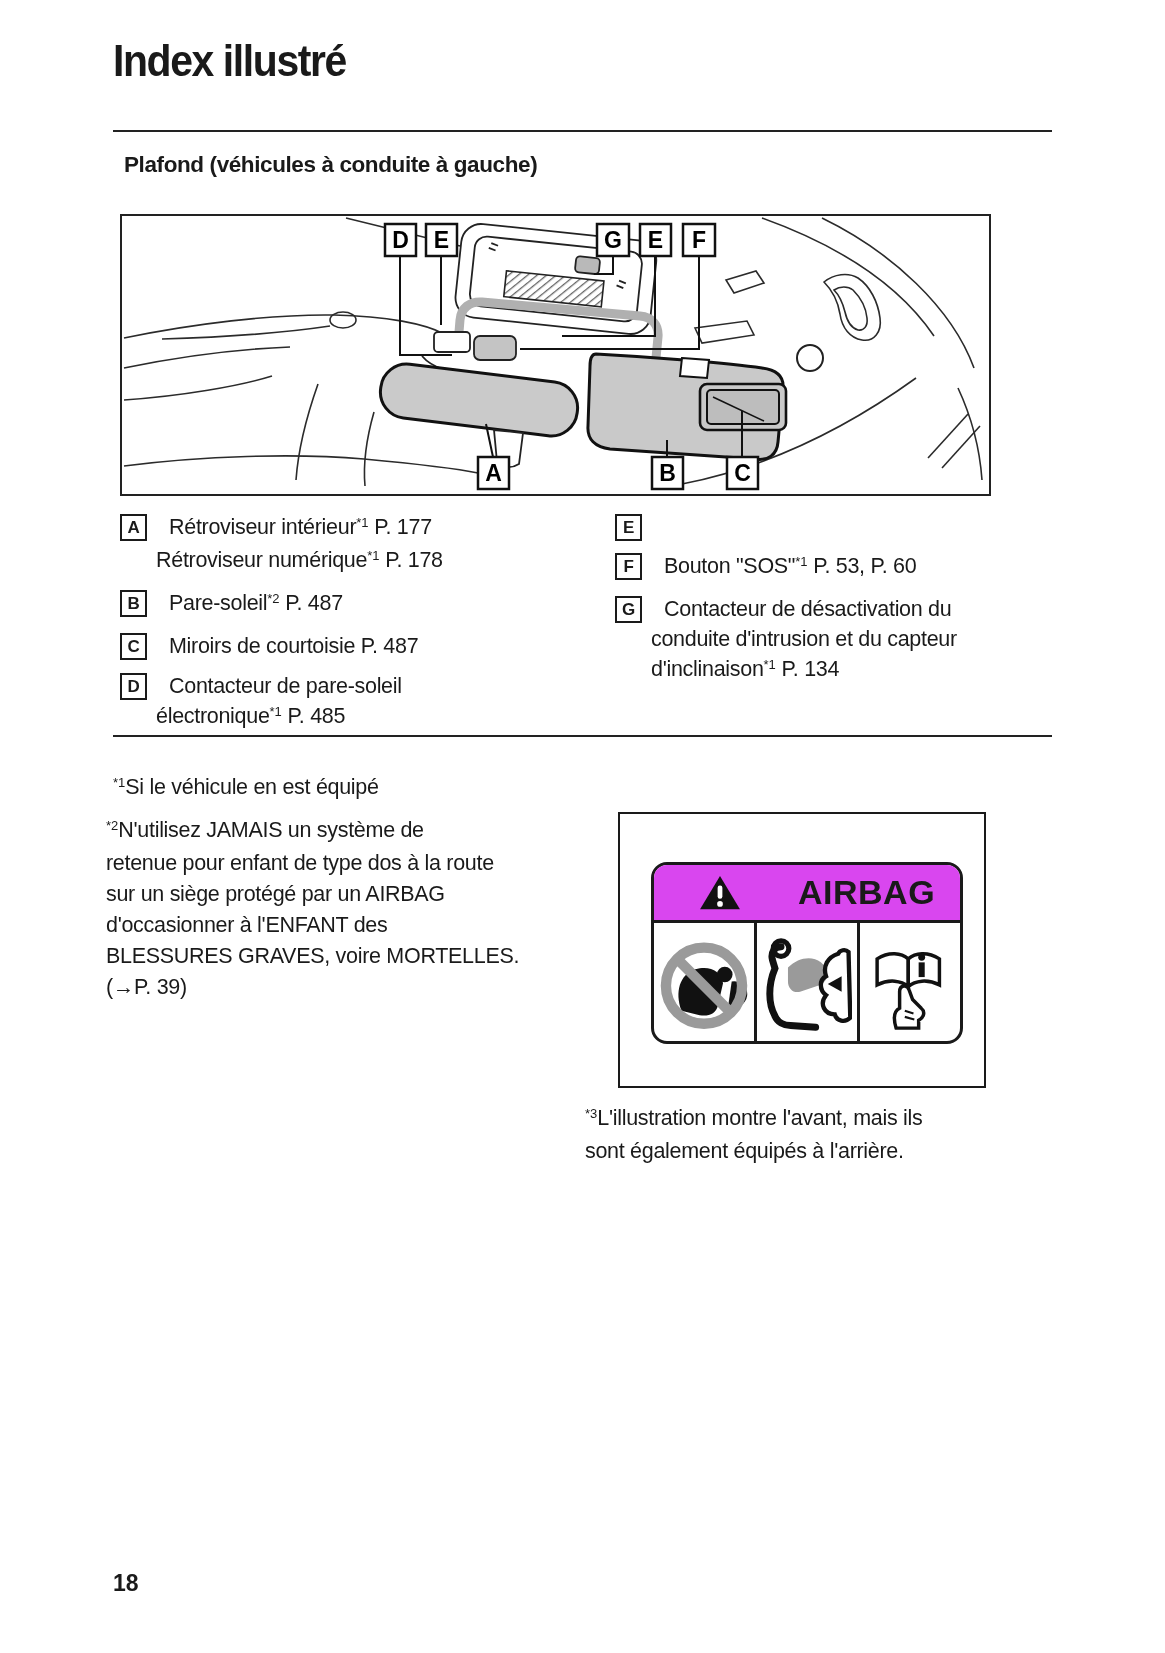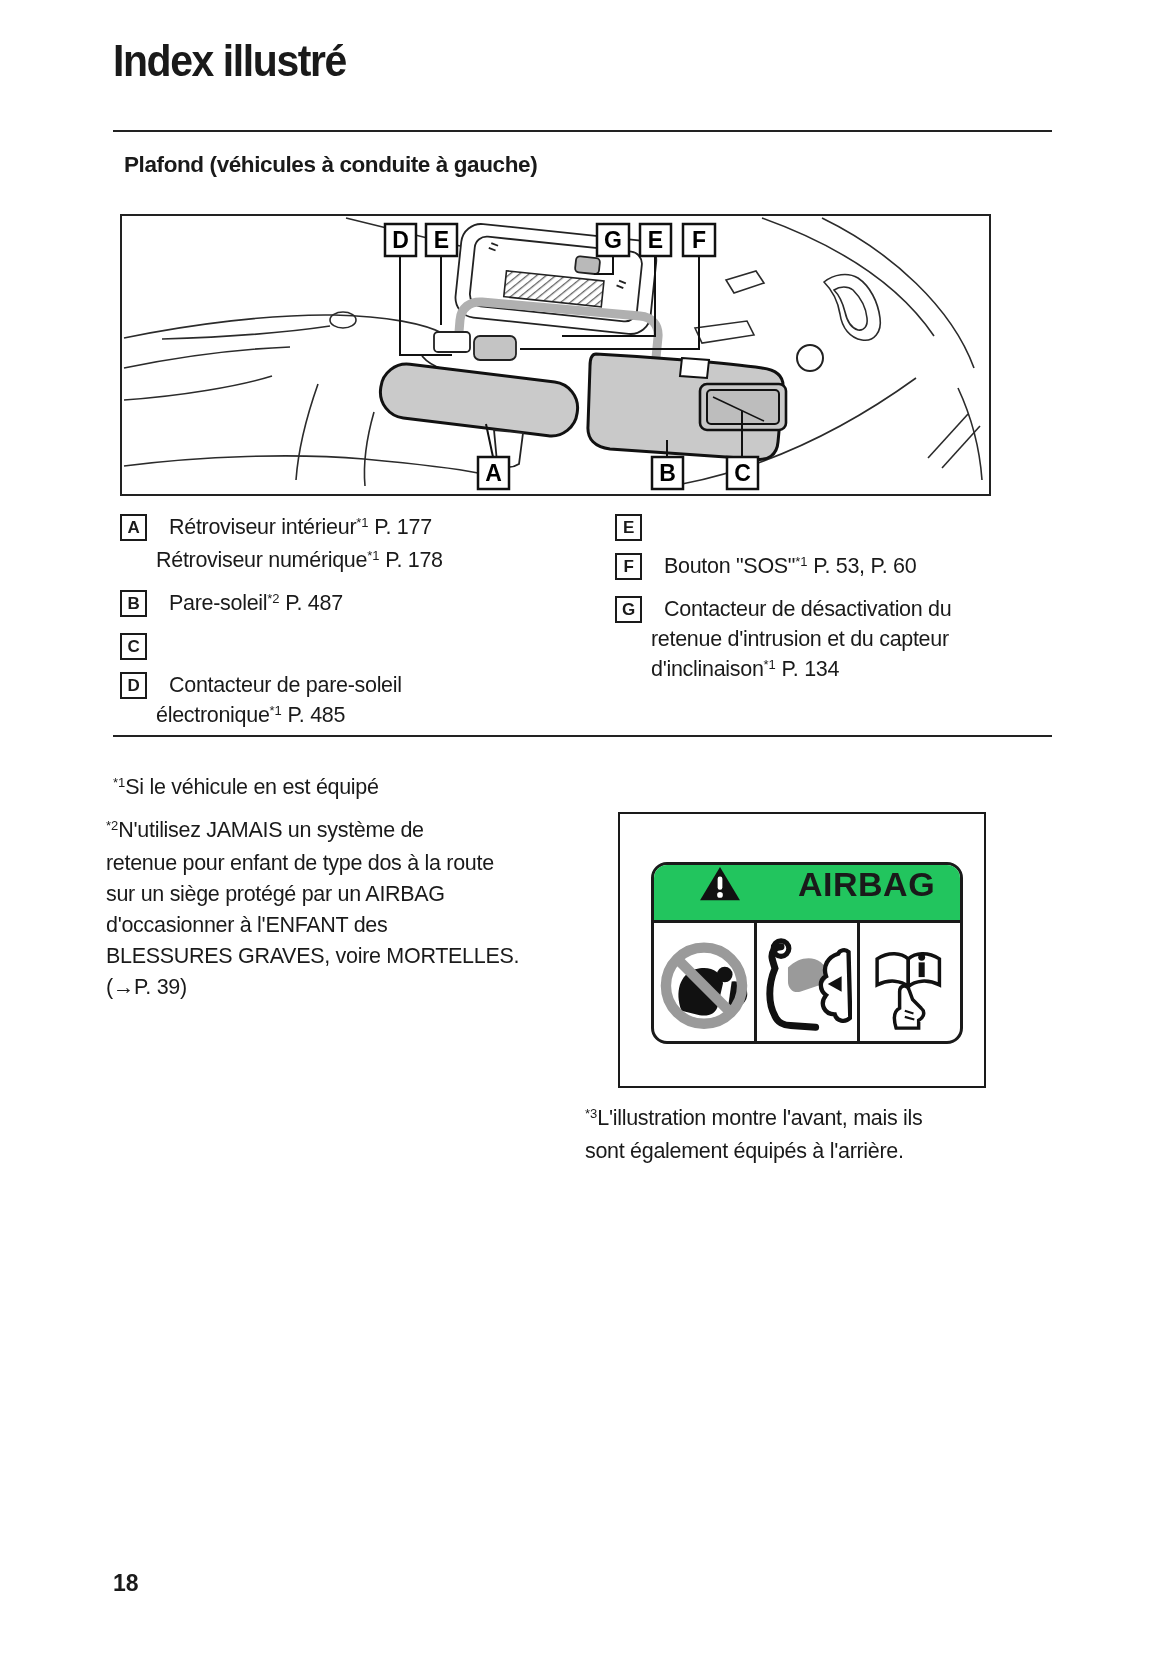--- a/index.html
+++ b/index.html
@@ -48,22 +48,22 @@
   .airbag-outer {
     position:absolute; left:618px; top:812px; width:368px; height:276px;
     border:2px solid #1a1a1a; box-sizing:border-box; background:#fff;
   }
   .airbag-label {
     position:absolute; left:31px; top:48px; width:312px; height:182px;
     border:3px solid #1a1a1a; border-radius:16px; overflow:hidden;
     box-sizing:border-box; background:#fff;
   }
   .airbag-header {
-    height:55px; background:#22c55e; border-bottom:3px solid #1a1a1a;
-    display:flex; align-items:flex-start;
+    height:55px; background:#d946ef; border-bottom:3px solid #1a1a1a;
+    display:flex; align-items:center;
   }
   .tri-icon { width:44px; height:38px; margin-left:44px; flex:0 0 auto; }
   .airbag-title { font-size:34px; font-weight:700; margin-left:56px; letter-spacing:0.5px; }
   .airbag-cells { display:flex; height:121px; }
   .cell { flex:1 1 0; border-right:3px solid #1a1a1a; display:flex; align-items:center; justify-content:center; }
   .cell:last-child { border-right:none; }
   .cell svg { width:90px; height:108px; }
 
   .page-number { position:absolute; left:113px; top:1570px; font-size:23px; font-weight:700; }
 </style>
@@ -195,20 +195,23 @@
       </div>
     </div>
     <div class="lg-row">
       <span class="lg-key">B</span>
       <div class="lg-text">
         <div class="lg-line">Pare-soleil<sup>*2</sup> P. 487</div>
       </div>
     </div>
     <div class="lg-row">
       <span class="lg-key">C</span>
+      <div class="lg-text">
+        <div class="lg-line">Miroirs de courtoisie P. 487</div>
+      </div>
     </div>
     <div class="lg-row">
       <span class="lg-key">D</span>
       <div class="lg-text">
         <div class="lg-line">Contacteur de pare-soleil</div>
         <div class="lg-line">électronique<sup>*1</sup> P. 485</div>
       </div>
     </div>
   </div>
 
@@ -219,21 +222,21 @@
     <div class="lg-row">
       <span class="lg-key">F</span>
       <div class="lg-text">
         <div class="lg-line">Bouton "SOS"<sup>*1</sup> P. 53, P. 60</div>
       </div>
     </div>
     <div class="lg-row">
       <span class="lg-key">G</span>
       <div class="lg-text">
         <div class="lg-line">Contacteur de désactivation du</div>
-        <div class="lg-line">retenue d'intrusion et du capteur</div>
+        <div class="lg-line">conduite d'intrusion et du capteur</div>
         <div class="lg-line">d'inclinaison<sup>*1</sup> P. 134</div>
       </div>
     </div>
   </div>
 
   <div class="rule rule2"></div>
 
   <div class="footnote fn1">
     <div class="fn-line"><sup>*1</sup>Si le véhicule en est équipé</div>
   </div>

